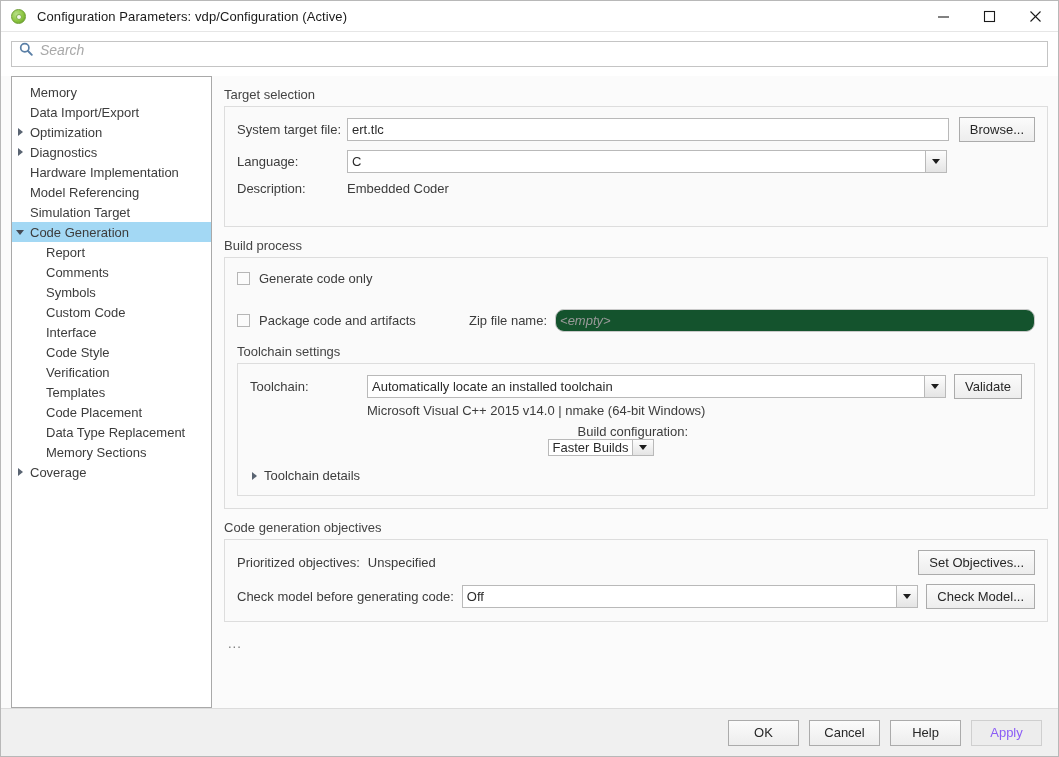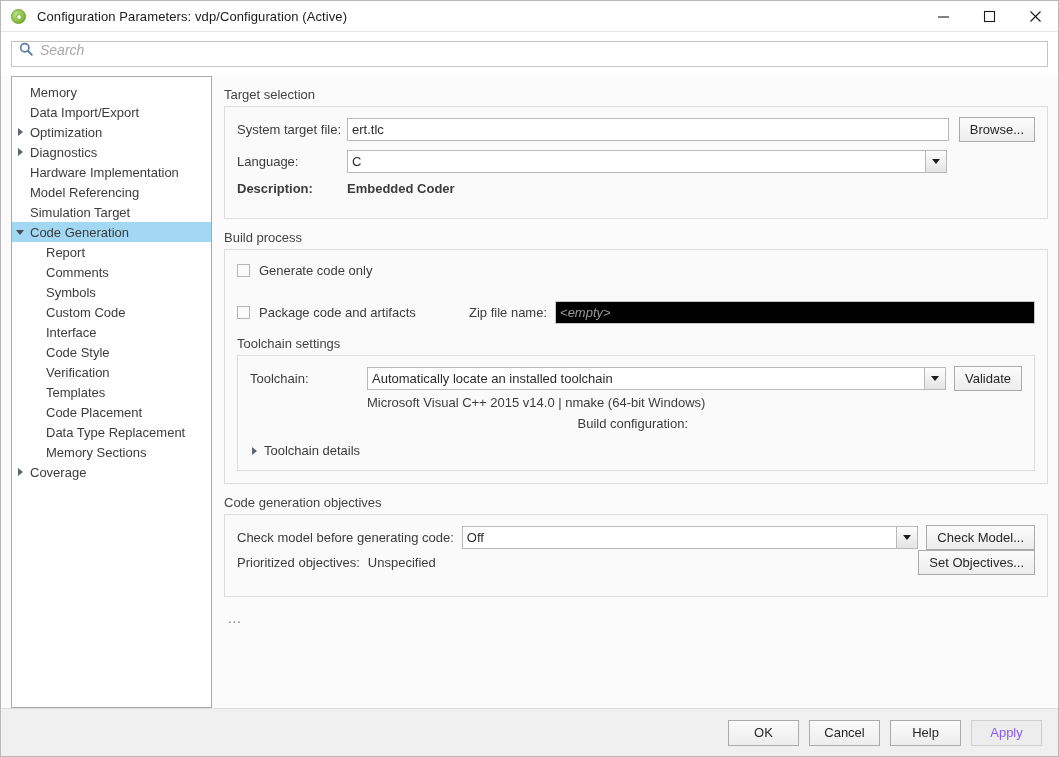--- a/index.html
+++ b/index.html
@@ -185,22 +185,23 @@
     height: 23px;
     border: 1px solid #b9b9b9;
     background: #ffffff;
     display: flex;
     align-items: center;
     padding: 0 4px;
     font-size: 13px;
     color: #2b2b2b;
   }
   .textfield.disabled {
-    background: #000000;
+    background: #14532d;
     border-color: #c9c9c9;
+    border-radius: 9px;
   }
   .textfield.disabled .ph {
     color: #9a9a9a;
     font-style: italic;
   }
 
   .combo {
     height: 23px;
     border: 1px solid #b9b9b9;
     background: #ffffff;
@@ -477,21 +478,21 @@
         <div class="row">
           <div class="lbl" style="width:110px;">Language:</div>
           <div class="combo" style="flex:1; margin-right:88px;">
             <div class="cval">C</div>
             <div class="cbtn">
                 <i></i>
               </div>
           </div>
         </div>
 
-        <div class="row" style="margin-bottom:10px;font-weight:bold;">
+        <div class="row" style="margin-bottom:18px;">
           <div class="lbl" style="width:110px;">Description:</div>
           <div class="lbl">Embedded Coder</div>
         </div>
 
       </div>
 
       <div class="section-title">Build process</div>
       <div class="panel">
 
         <div class="checkbox-row" style="margin-bottom:21px;">
@@ -524,50 +525,56 @@
             <div class="btn" style="margin-left:8px; min-width:62px;">Validate</div>
           </div>
 
           <div class="row" style="margin-bottom:6px;">
             <div style="width:117px;"></div>
             <div class="toolchain-desc">Microsoft Visual C++ 2015 v14.0 | nmake (64-bit Windows)</div>
           </div>
 
           <div class="row" style="margin-bottom:12px;flex-direction:column;">
             <div class="lbl" style="width:117px;">Build configuration:</div>
+            <div class="combo" style="flex:1; margin-right:70px;">
+              <div class="cval">Faster Builds</div>
+              <div class="cbtn">
+                  <i></i>
+                </div>
+            </div>
           </div>
 
           <div class="disclosure">
             <span class="tri-right"></span>
             <span>Toolchain details</span>
           </div>
 
         </div>
       </div>
 
       <div class="section-title">Code generation objectives</div>
       <div class="panel">
+
+        <div class="row" style="margin-bottom:9px;">
+          <div class="lbl">Prioritized objectives:</div>
+          <div class="lbl" style="margin-left:8px;">Unspecified</div>
+          <div class="btn" style="margin-left:auto; min-width:110px;">Set Objectives...</div>
+        </div>
 
         <div class="row" style="margin-bottom:0;">
           <div class="lbl">Check model before generating code:</div>
           <div class="combo" style="flex:1; margin-left:8px;">
             <div class="cval">Off</div>
             <div class="cbtn">
                 <i></i>
               </div>
           </div>
           <div class="btn" style="margin-left:8px; min-width:102px;">Check Model...</div>
         </div>
 
-        <div class="row" style="margin-bottom:9px;">
-          <div class="lbl">Prioritized objectives:</div>
-          <div class="lbl" style="margin-left:8px;">Unspecified</div>
-          <div class="btn" style="margin-left:auto; min-width:110px;">Set Objectives...</div>
-        </div>
-
       </div>
 
       <div class="ellipsis">...</div>
 
     </div>
   </div>
 
   <div class="footer">
     <div class="btn">OK</div>
     <div class="btn">Cancel</div>

